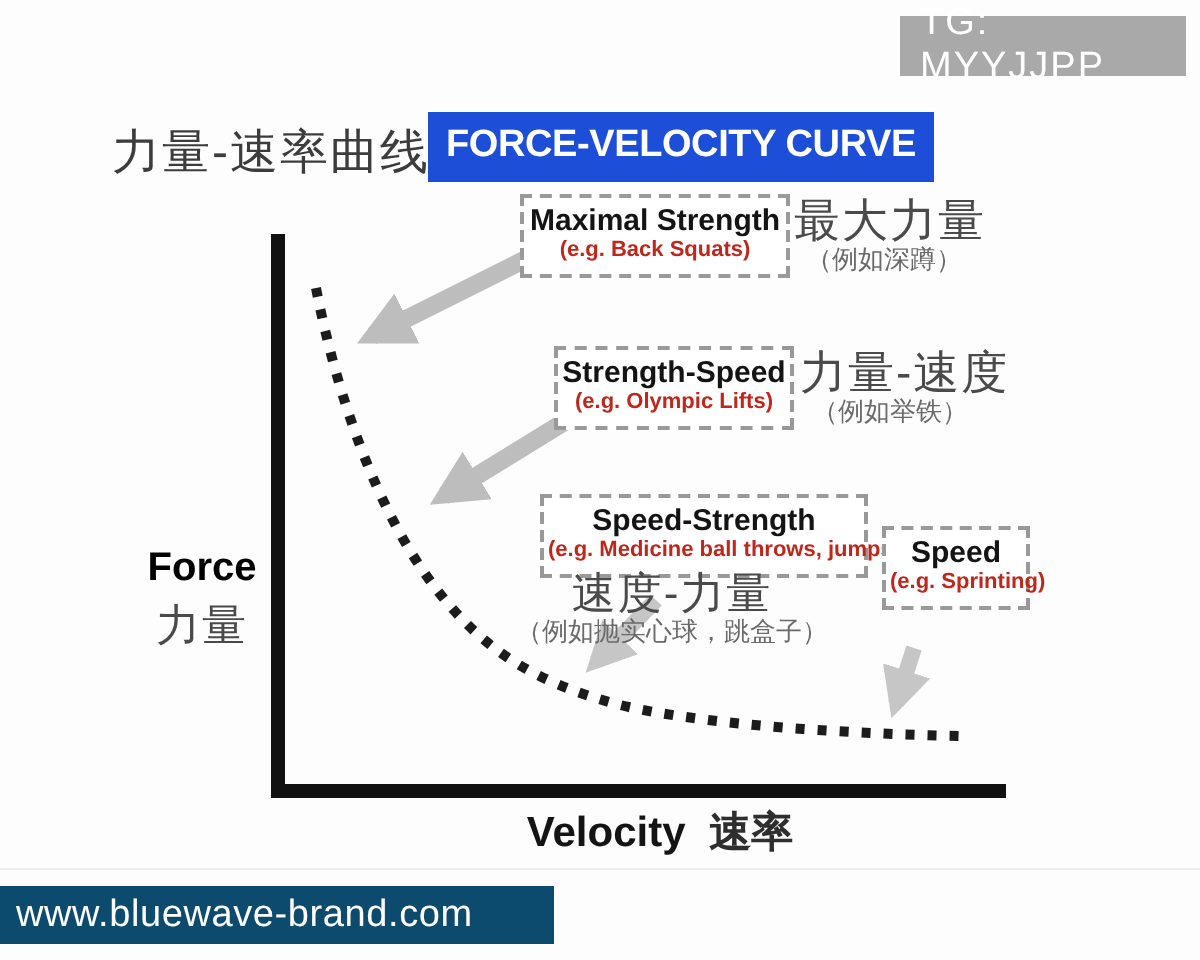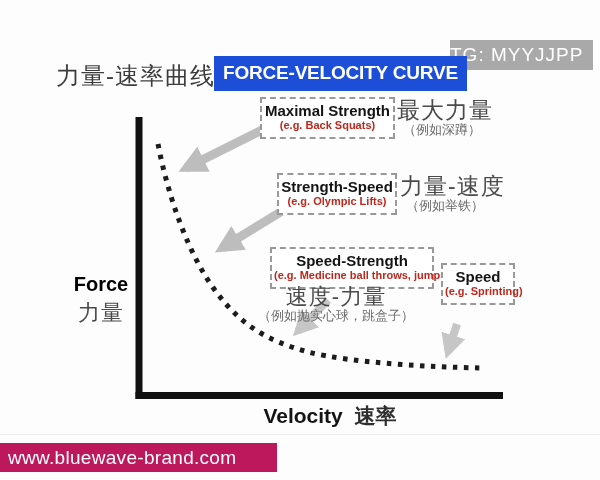--- a/index.html
+++ b/index.html
@@ -5,21 +5,21 @@
   html,body { margin:0; padding:0; background:#ffffff; }
   .page {
     position:relative; width:600px; height:480px; background:#fdfdfd;
     font-family:"Liberation Sans", sans-serif; overflow:hidden;
   }
 
   
   .tg-box {
     position:absolute; left:450px; top:8px; width:143px; height:30px;
     background:#a9a9a9; color:#ffffff; font-size:19px; letter-spacing:1px;
-    display:flex; align-items:center; box-sizing:border-box;margin-top:32px;
+    display:flex; align-items:center; padding-left:10px; box-sizing:border-box;
   }
 
   
   .title-cn {
     position:absolute; left:56px; top:60px; font-size:24px; color:#3c3c3c;
     letter-spacing:1px; white-space:nowrap;
   }
   .title-en {
     position:absolute; left:214px; top:56px; background:#1d4ed8; color:#ffffff;
     font-weight:bold; font-size:19px; letter-spacing:-0.2px;
@@ -62,21 +62,21 @@
     position:absolute; left:200px; top:402px; width:260px; text-align:center;
     font-size:21px; color:#141414; white-space:nowrap;
   }
   .x-label .en { font-weight:bold; }
   .x-label .cn { font-weight:bold; color:#2e2e2e; margin-left:6px; }
 
   
   .footer-sep { position:absolute; left:0; top:434px; width:600px; height:1px; background:#ececec; }
   .footer-bar {
     position:absolute; left:0; top:443px; width:277px; height:29px;
-    background:#be185d; color:#ffffff; font-size:19px;
+    background:#0c4a6e; color:#ffffff; font-size:19px;
     display:flex; align-items:center; padding-left:8px; box-sizing:border-box;
     letter-spacing:0.3px;
   }
 </style>
 </head>
 <body>
 
 <div class="page">
 
   <div class="tg-box">

